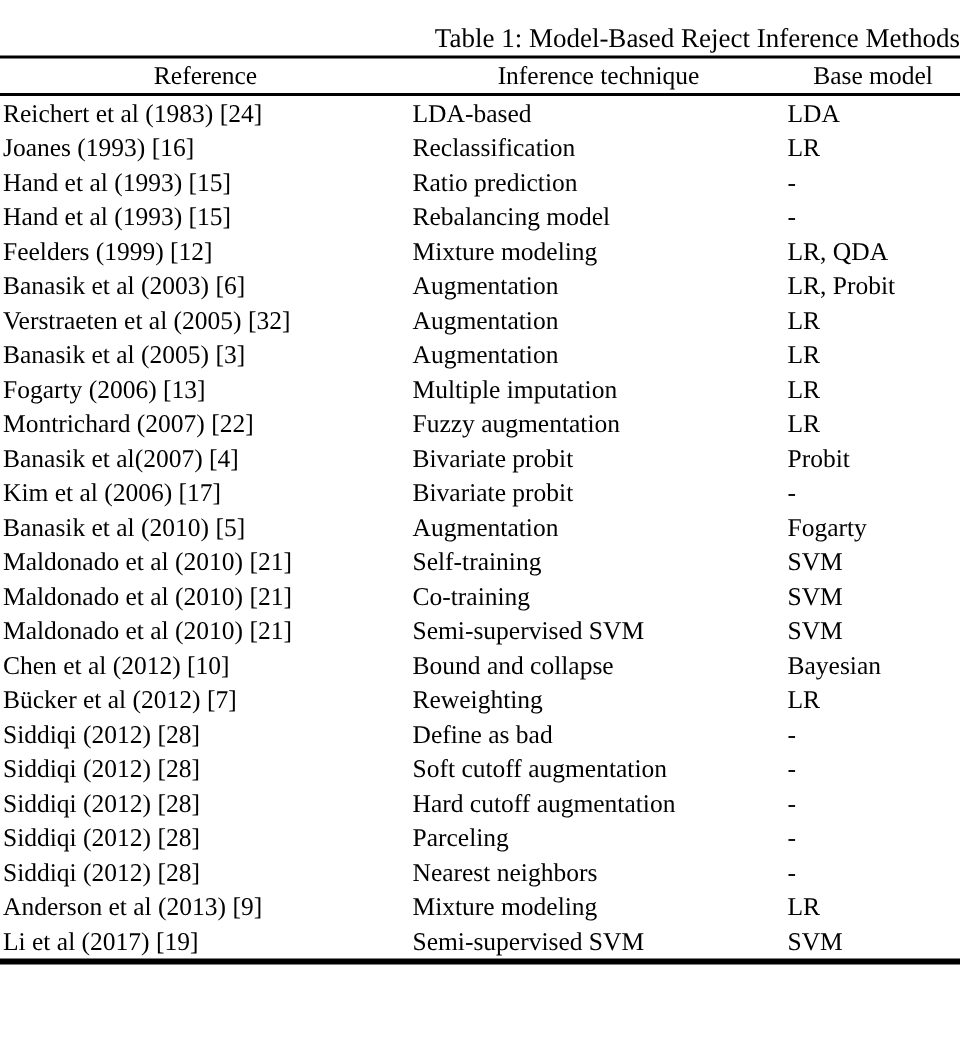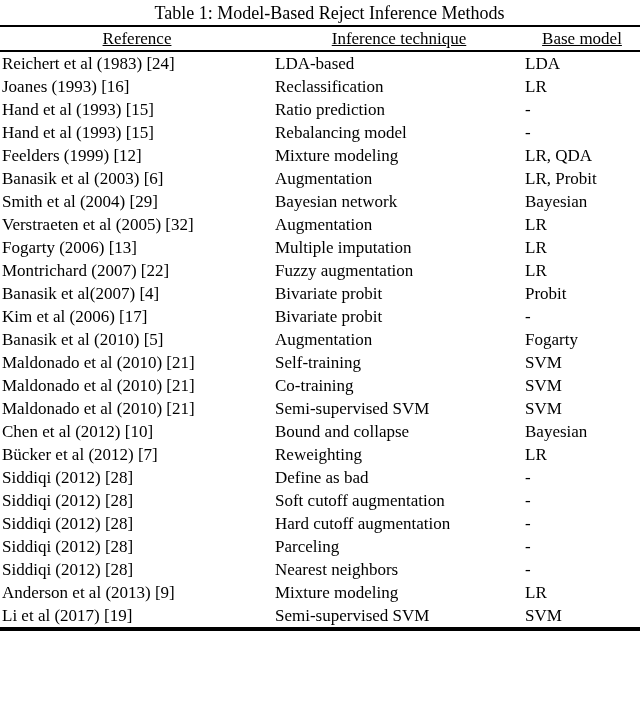--- a/index.html
+++ b/index.html
@@ -9,24 +9,24 @@
   }
   body {
     width: 640px;
     height: 702px;
     overflow: hidden;
     font-family: "Liberation Serif", "DejaVu Serif", serif;
     color: #000000;
     -webkit-font-smoothing: antialiased;
   }
   .caption {
-    text-align: center;
+    text-align: right;
     font-size: 18px;
     line-height: 22px;
-    padding-top: 2px;
+    padding-top: 14px;
     white-space: nowrap;
     margin-left: 19px;
   }
   table.data-table {
     width: 640px;
     border-collapse: collapse;
     table-layout: fixed;
     margin-top: 1px;
     border-top: 2px solid #000;
     border-bottom: 4px solid #000;
@@ -36,21 +36,20 @@
   col.c-base { width: 116px; }
   thead th {
     font-weight: normal;
     font-size: 17px;
     line-height: 23px;
     text-align: center;
     padding: 0;
     border-bottom: 2px solid #000;
     white-space: nowrap;
     overflow: hidden;
-    text-decoration: underline;
   }
   tbody td {
     font-size: 17px;
     line-height: 23px;
     padding: 0;
     white-space: nowrap;
     overflow: hidden;
     text-align: left;
     vertical-align: middle;
   }
@@ -101,26 +100,26 @@
         <td class="ref">Feelders (1999) [12]</td>
         <td class="tech">Mixture modeling</td>
         <td class="base">LR, QDA</td>
       </tr>
       <tr>
         <td class="ref">Banasik et al (2003) [6]</td>
         <td class="tech">Augmentation</td>
         <td class="base">LR, Probit</td>
       </tr>
       <tr>
-        <td class="ref">Smith et al (2004) [29]</td>
-        <td class="tech">Bayesian network</td>
-        <td class="base">Bayesian</td>
-      </tr>
-      <tr>
         <td class="ref">Verstraeten et al (2005) [32]</td>
+        <td class="tech">Augmentation</td>
+        <td class="base">LR</td>
+      </tr>
+      <tr>
+        <td class="ref">Banasik et al (2005) [3]</td>
         <td class="tech">Augmentation</td>
         <td class="base">LR</td>
       </tr>
       <tr>
         <td class="ref">Fogarty (2006) [13]</td>
         <td class="tech">Multiple imputation</td>
         <td class="base">LR</td>
       </tr>
       <tr>
         <td class="ref">Montrichard (2007) [22]</td>

